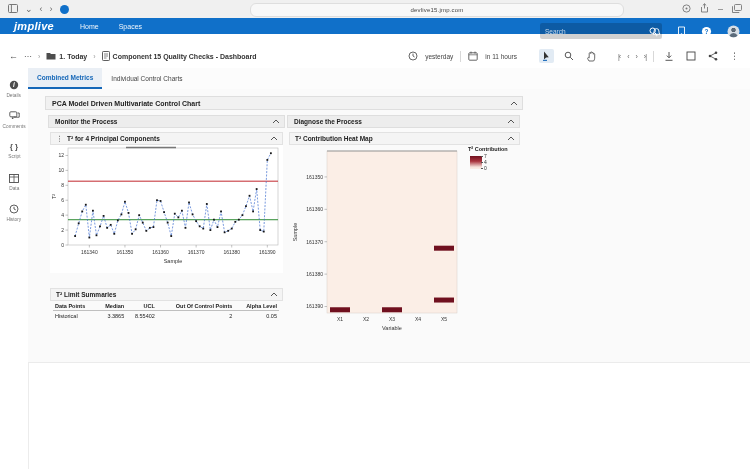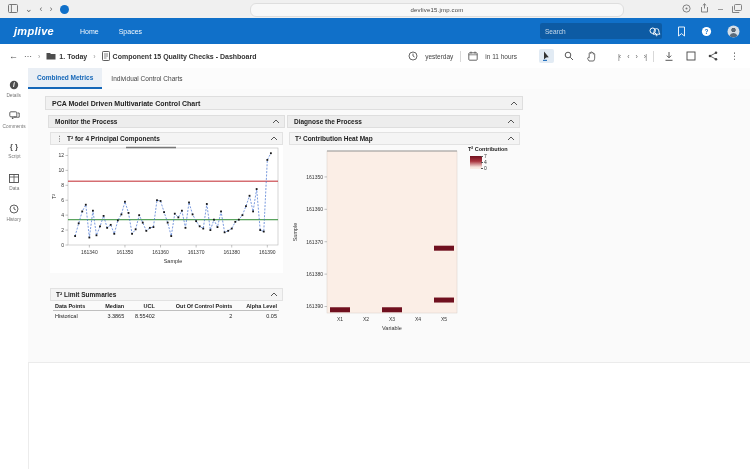--- a/index.html
+++ b/index.html
@@ -6,21 +6,21 @@
   .screen{position:relative;width:750px;height:469px;background:#fff;font-family:"Liberation Sans",sans-serif;overflow:hidden;-webkit-font-smoothing:antialiased;}
   
   .browser-bar{position:absolute;left:0;top:0;width:750px;height:18px;background:#f0f0f0;border-bottom:1px solid #d9d9d9;display:flex;align-items:center;font-size:9px;color:#5a5a5a;}
   .b-left{display:flex;align-items:center;gap:7px;padding-left:8px;}
   .b-glyph{color:#6a6a6a;font-size:9px;line-height:1;cursor:default;}
   .favicon{width:9px;height:9px;border-radius:50%;background:#1070c9;display:inline-block;}
   .url-capsule{position:absolute;left:250px;top:3px;width:372px;height:12px;border-radius:6px;background:#f8f8f8;border:1px solid #dedede;display:flex;align-items:center;justify-content:center;}
   .url-text{font-size:6px;color:#444;letter-spacing:.2px;}
   .b-right{position:absolute;right:8px;top:0;height:18px;display:flex;align-items:center;gap:9px;}
   
-  .app-bar{position:absolute;left:0;top:18px;width:750px;height:26px;background:#1070c9;display:flex;align-items:center;color:#fff;}
+  .app-bar{position:absolute;left:0;top:18px;width:750px;height:16px;background:#1070c9;display:flex;align-items:center;color:#fff;}
   .logo{font-style:italic;font-weight:bold;font-size:11px;letter-spacing:.3px;padding-left:14px;cursor:pointer;}
   .nav{display:flex;gap:20px;margin-left:26px;font-size:7px;}
   .nav span{cursor:pointer;opacity:.95;}
   .search-box{position:absolute;left:540px;top:5px;width:122px;height:16px;background:rgba(0,0,0,.18);border-radius:2px;display:flex;align-items:center;}
   .search-box input{background:transparent;border:none;outline:none;color:#fff;font-size:6.5px;padding:0 5px;width:100px;font-family:"Liberation Sans",sans-serif;}
   .search-box input::placeholder{color:rgba(255,255,255,.75);}
   .abar-icons{position:absolute;right:10px;top:0;height:26px;display:flex;align-items:center;gap:15px;}
   .abar-icons .ic{cursor:pointer;display:flex;align-items:center;}
   
   .rtoolbar{position:absolute;left:0;top:44px;width:750px;height:24px;background:#fff;border-bottom:1px solid #e3e3e3;display:flex;align-items:center;font-size:7px;color:#3c3c3c;}

